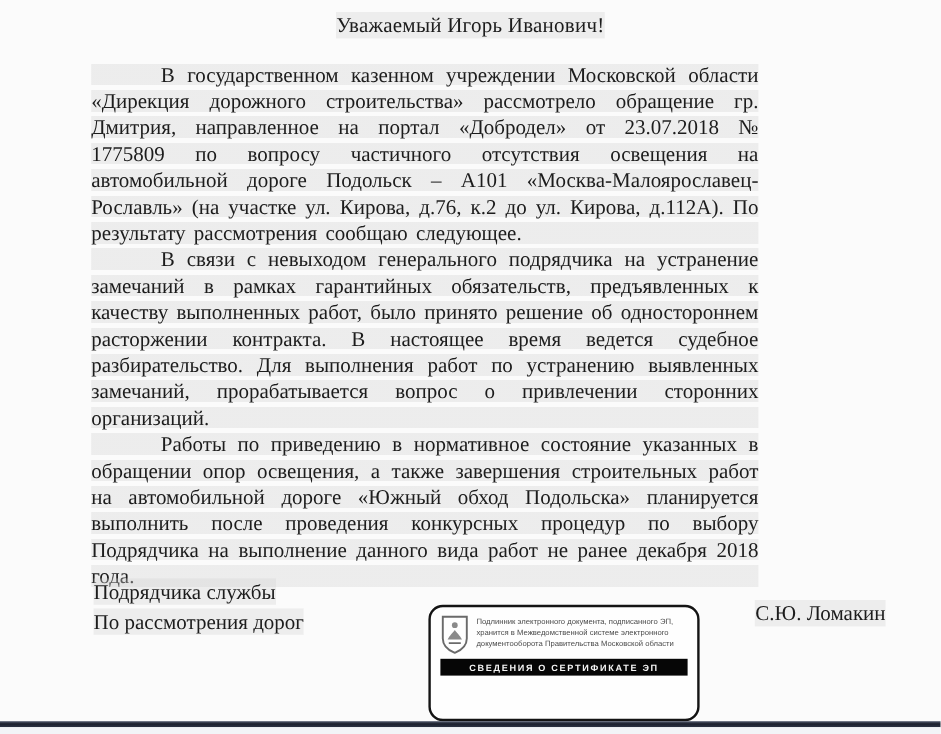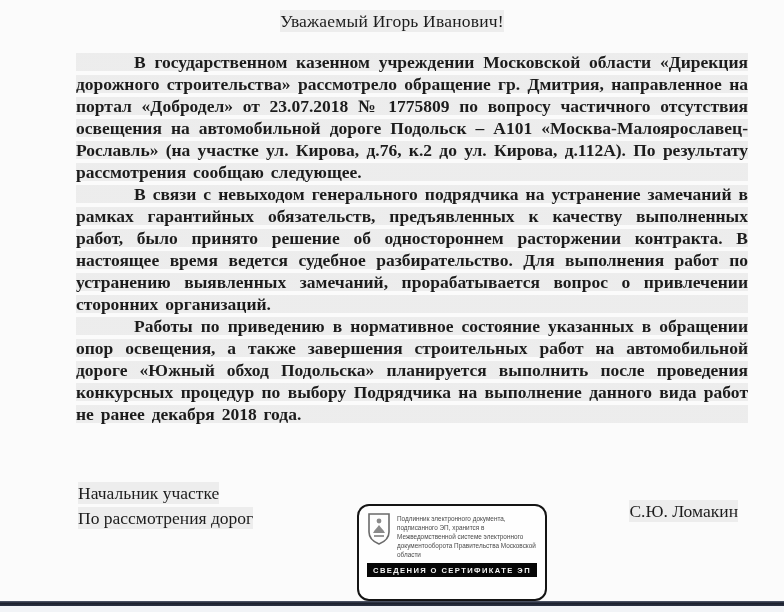--- a/index.html
+++ b/index.html
@@ -35,25 +35,24 @@
     left: 0;
     width: 784px;
     text-align: center;
     font-size: 17.5px;
     letter-spacing: 0.2px;
   }
   #body-text {
     position: absolute;
     top: 51px;
     left: 76px;
-    width: 672px;
+    width: 556px;
     font-size: 17.5px;
     line-height: 22px;
     text-align: justify;
-    font-weight: bold;
   }
   #body-text p {
     margin: 0;
     text-indent: 58px;
     word-spacing: 2.5px;
   }
   #signature-block {
     position: absolute;
     top: 481px;
     left: 78px;
@@ -64,21 +63,21 @@
     position: absolute;
     top: 501px;
     right: 46px;
     font-size: 17.5px;
   }
   
   #stamp {
     position: absolute;
     left: 357px;
     top: 504px;
-    width: 190px;
+    width: 226px;
     height: 97px;
     box-sizing: border-box;
     border: 2px solid #141414;
     border-radius: 12px;
     background: #fefefe;
     padding: 6px 8px 5px 8px;
     font-family: "Liberation Sans", "DejaVu Sans", sans-serif;
     color: #3c3c3c;
   }
   #stamp-top {
@@ -141,21 +140,21 @@
   </div>
 
   <div id="body-text" class="band-lines">
     <p>В государственном казенном учреждении Московской области «Дирекция дорожного строительства» рассмотрело обращение гр. Дмитрия, направленное на портал «Добродел» от 23.07.2018 № 1775809 по вопросу частичного отсутствия освещения на автомобильной дороге Подольск – А101 «Москва-Малоярославец-Рославль» (на участке ул. Кирова, д.76, к.2 до ул. Кирова, д.112А). По результату рассмотрения сообщаю следующее.</p>
     <p>В связи с невыходом генерального подрядчика на устранение замечаний в рамках гарантийных обязательств, предъявленных к качеству выполненных работ, было принято решение об одностороннем расторжении контракта. В настоящее время ведется судебное разбирательство. Для выполнения работ по устранению выявленных замечаний, прорабатывается вопрос о привлечении сторонних организаций.</p>
     <p>Работы по приведению в нормативное состояние указанных в обращении опор освещения, а также завершения строительных работ на автомобильной дороге «Южный обход Подольска» планируется выполнить после проведения конкурсных процедур по выбору Подрядчика на выполнение данного вида работ не ранее декабря 2018 года.</p>
   </div>
 
   <div id="signature-block">
     <div>
-      <span class="band">Начальник участке</span>
+      <span class="band">Подрядчика службы</span>
     </div>
     <div>
       <span class="band">По рассмотрения дорог</span>
     </div>
   </div>
 
   <div id="signatory-name">
     <span class="band">С.Ю. Ломакин</span>
   </div>
 

